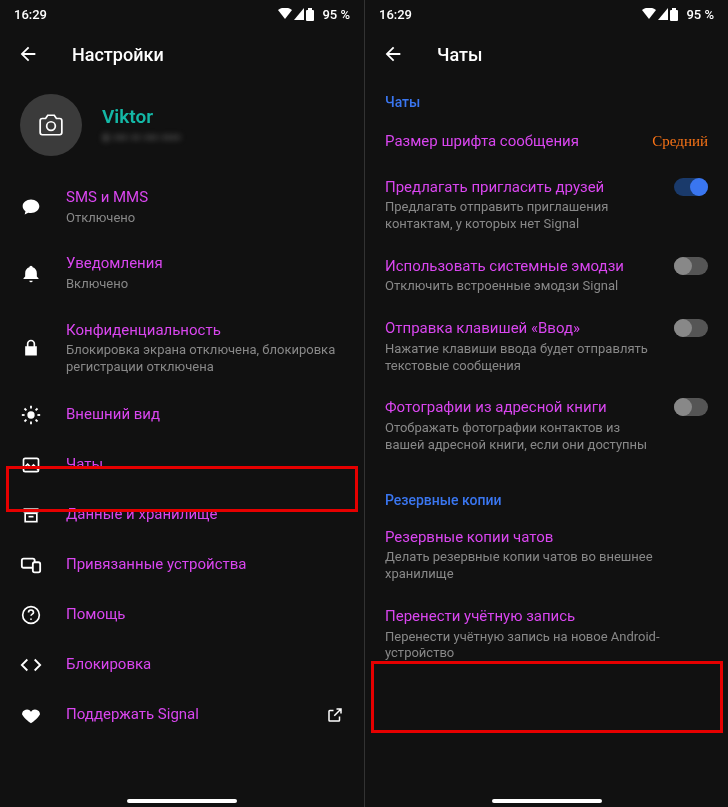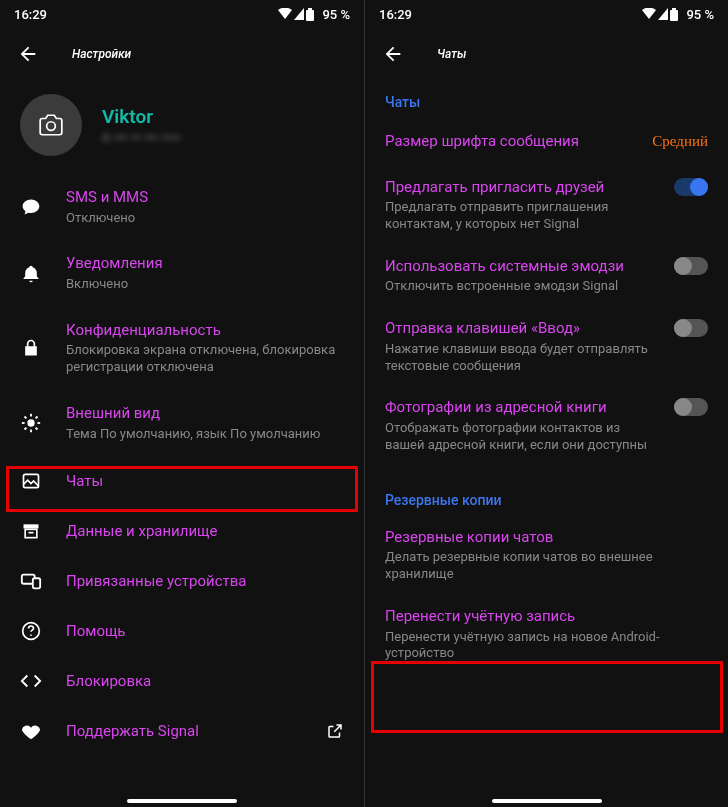--- a/index.html
+++ b/index.html
@@ -42,21 +42,21 @@
     color: #fff;
   }
   .back-btn {
     width: 40px;
     height: 40px;
     display: flex;
     align-items: center;
     justify-content: center;
     cursor: pointer;
   }
-  .header-title { font-size: 12px; font-weight: 500; font-style: italic; }
+  .header-title { font-size: 18px; font-weight: 500; }
   .content { flex: 1; overflow-y: hidden; }
   .profile {
     display: flex;
     align-items: center;
     gap: 20px;
     padding: 14px 20px 18px 20px;
   }
   .avatar {
     width: 62px;
     height: 62px;
@@ -234,21 +234,20 @@
               <line x1="19" y1="12" x2="22" y2="12"></line>
               <line x1="4.9" y1="4.9" x2="7" y2="7"></line>
               <line x1="17" y1="17" x2="19.1" y2="19.1"></line>
               <line x1="4.9" y1="19.1" x2="7" y2="17"></line>
               <line x1="17" y1="7" x2="19.1" y2="4.9"></line>
             </g>
           </svg>
       </div>
       <div class="row-content">
         <div class="row-title">Внешний вид</div>
-        <div class="row-sub">Тема По умолчанию, язык По умолчанию</div>
       </div>
     </div>
 
     <div class="row">
       <div class="row-icon">
         <svg width="20" height="20" viewBox="0 0 24 24">
             <rect x="3" y="4" width="18" height="16" rx="2" fill="none" stroke="#fff" stroke-width="2"></rect>
             <path d="M3 16l5-5 4 4 3-3 6 6" fill="none" stroke="#fff" stroke-width="2"></path>
           </svg>
       </div>

